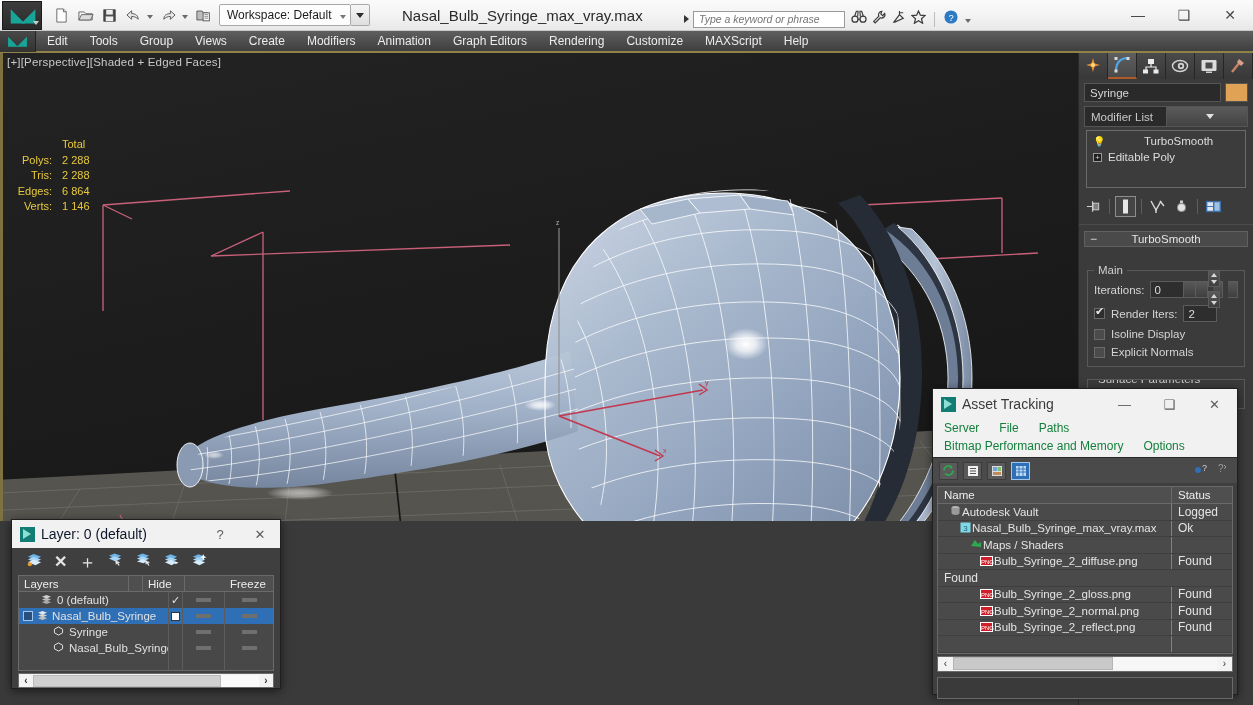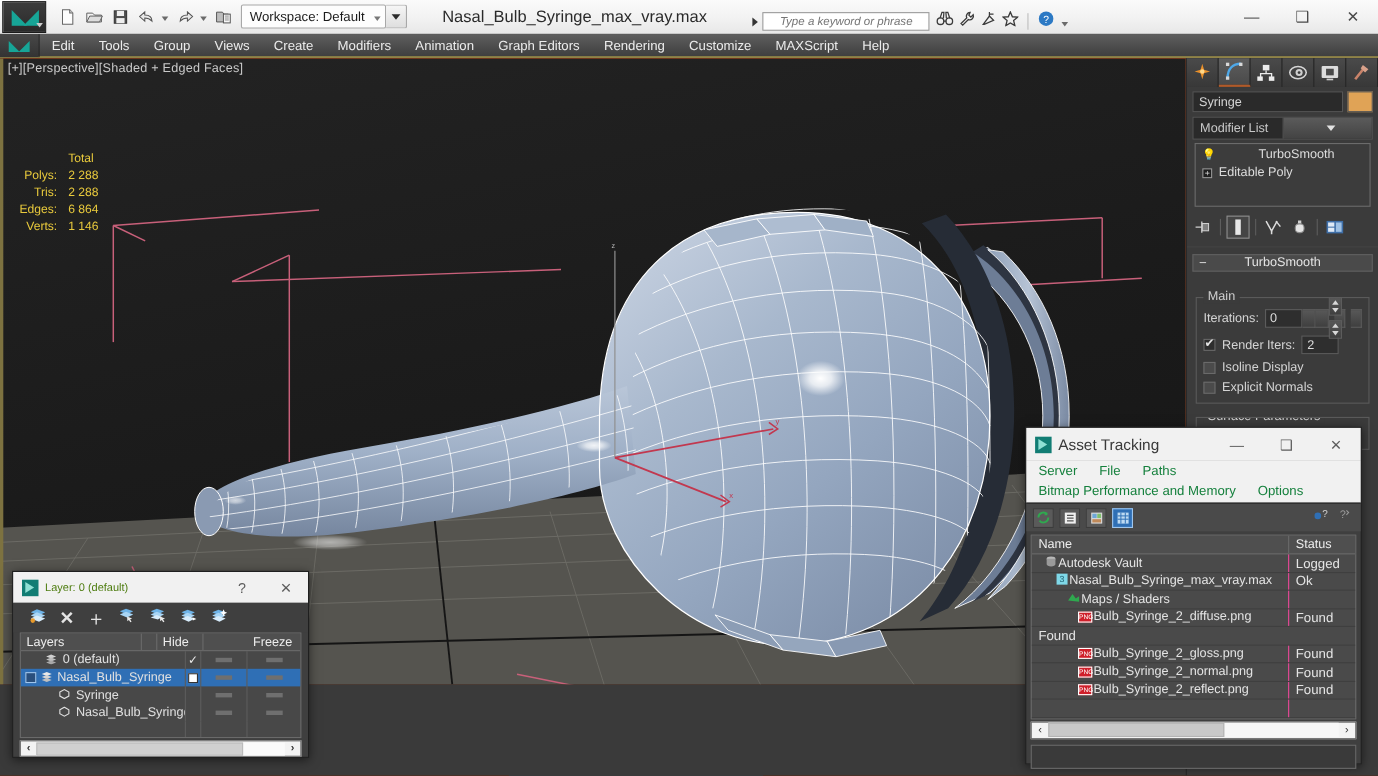--- a/index.html
+++ b/index.html
@@ -30,41 +30,41 @@
   .wsdrop { width:19px;height:22px; background:linear-gradient(180deg,#f6f6f6,#dedede);
     border:1px solid #a8a8a8; border-left:none; border-radius:0 2px 2px 0;
     display:flex;align-items:center;justify-content:center; }
   .wsdrop i { width:0;height:0;border-left:4px solid transparent;border-right:4px solid transparent;
     border-top:5px solid #2b2b2b; display:block; }
   .doctitle { position:absolute; left:402px; top:7px; font-size:15px; color:#2a2a2a; white-space:nowrap; }
   .searchwrap { position:absolute; left:684px; top:9px; display:flex; align-items:center; }
   .searchcaret { width:0;height:0;border-top:4px solid transparent;border-bottom:4px solid transparent;
     border-left:5px solid #333; margin-right:4px; }
   .searchbox { width:152px; height:17px; background:#fff; border:1px solid #9a9a9a;
-    display:flex; align-items:center; padding-left:15px; }
+    display:flex; align-items:center; padding-left:5px; }
   .searchbox input { border:none; outline:none; width:100%; font-size:10.5px; font-style:italic; color:#7c7c7c;
     font-family:"Liberation Sans",sans-serif; background:transparent; }
   .ticons { display:flex; align-items:center; gap:5px; margin-left:6px; }
   .tisep { width:1px; height:15px; background:#bdbdbd; margin:0 3px; }
   .wctrl { position:absolute; right:0; top:0; display:flex; height:30px; }
   .wctrl div { width:46px; height:30px; display:flex; align-items:center; justify-content:center;
     color:#4a4a4a; font-size:14px; }
 
   
   .menubar { position:absolute; left:0; top:31px; width:1253px; height:22px;
     background:linear-gradient(180deg,#5f5f5f 0%,#4f4f4f 48%,#3f3f3f 100%);
     border-bottom:2px solid #8f8348; display:flex; align-items:center; }
   .menubar .mlogo { width:36px; height:21px; background:linear-gradient(180deg,#484848,#333);
     display:flex;align-items:center;justify-content:center; border-right:1px solid #222; }
   .menubar .mlogo span { color:#17a597; font-size:12px; font-weight:bold; }
   .mitem { font-size:12px; color:#ececec; padding:2px 11px; white-space:nowrap; cursor:default; }
 
   
-  .viewport { position:absolute; left:0; top:53px; width:1078px; height:569px;
-    background:#c2410c; overflow:hidden; }
+  .viewport { position:absolute; left:0; top:53px; width:1078px; height:468px;
+    background:#4d7c0f; overflow:hidden; }
   .vplabel { position:absolute; left:7px; top:3px; font-size:11.5px; color:#c9c9c9;
     letter-spacing:0.2px; z-index:6; white-space:nowrap; }
   .stats { position:absolute; left:12px; top:84px; z-index:6; font-size:11px; color:#e8c93c;
     line-height:15.6px; }
   .stats table { border-collapse:collapse; }
   .stats td { padding:0 4px 0 0; color:#e8c93c; font-size:11px; white-space:nowrap; }
   .stats td.k { text-align:right; width:44px; }
   .stats td.v { text-align:left; padding-left:6px; }
   .vpborder { position:absolute; left:0; top:0; width:1078px; height:652px;
     border-left:3px solid #7d7240; border-bottom:3px solid #7d7240; pointer-events:none; z-index:9; }
@@ -156,21 +156,21 @@
   .atsb .ar { width:15px; text-align:center; font-size:10px; color:#333; }
   .atsb .trough { flex:1; height:13px; background:#f7f7f7; position:relative; }
   .atsb .thumb { position:absolute; left:0; top:0; width:160px; height:13px;
     background:#c9c9c9; border:1px solid #b4b4b4; }
   .atstatus { margin:5px 4px 0 4px; height:22px; background:#3a3a3a; border:1px solid #6a6a6a; }
 
   
   .lywin { position:absolute; left:11px; top:519px; width:270px; height:170px;
     background:#3f3f3f; border:1px solid #1f1f1f; box-shadow:0 2px 9px rgba(0,0,0,.55); z-index:21; }
   .lybar { height:28px; background:#f1f1f1; display:flex; align-items:center; }
-  .lytitle { font-size:10px; color:#4d7c0f; }
+  .lytitle { font-size:14px; color:#0f172a; }
   .lywctrl { margin-left:auto; display:flex; }
   .lywctrl div { width:40px; height:28px; display:flex; align-items:center; justify-content:center;
     color:#5c5c5c; font-size:13px; }
   .lytools { height:27px; display:flex; align-items:center; gap:11px; padding-left:14px; background:#3f3f3f; }
   .lygrid { margin:0 6px; border:1px solid #6a6a6a; background:#484848; }
   .lyhead { display:flex; height:16px; background:#4f4f4f; border-bottom:1px solid #6a6a6a; }
   .lyhead div { font-size:11.5px; color:#ededed; display:flex; align-items:center; padding-left:5px; }
   .lyhead .h1 { flex:1; border-right:1px solid #6a6a6a; }
   .lyhead .h2 { width:14px; border-right:1px solid #6a6a6a; }
   .lyhead .h3 { width:42px; border-right:1px solid #6a6a6a; }

